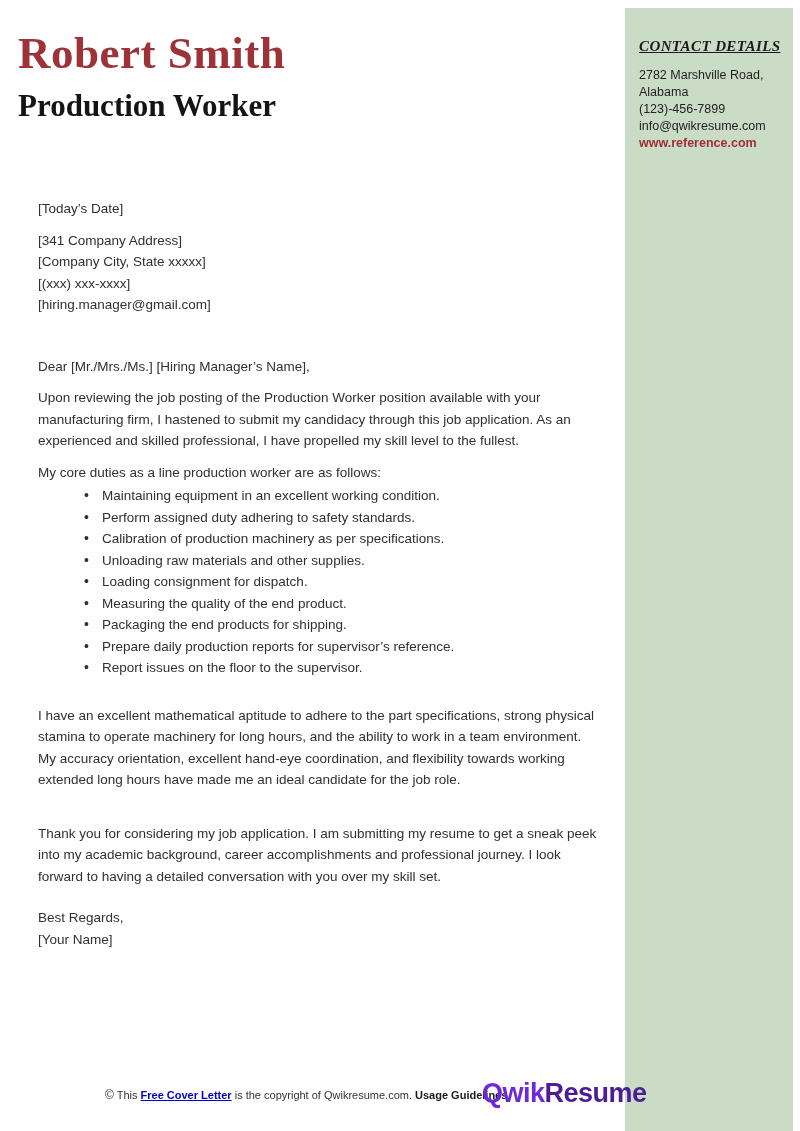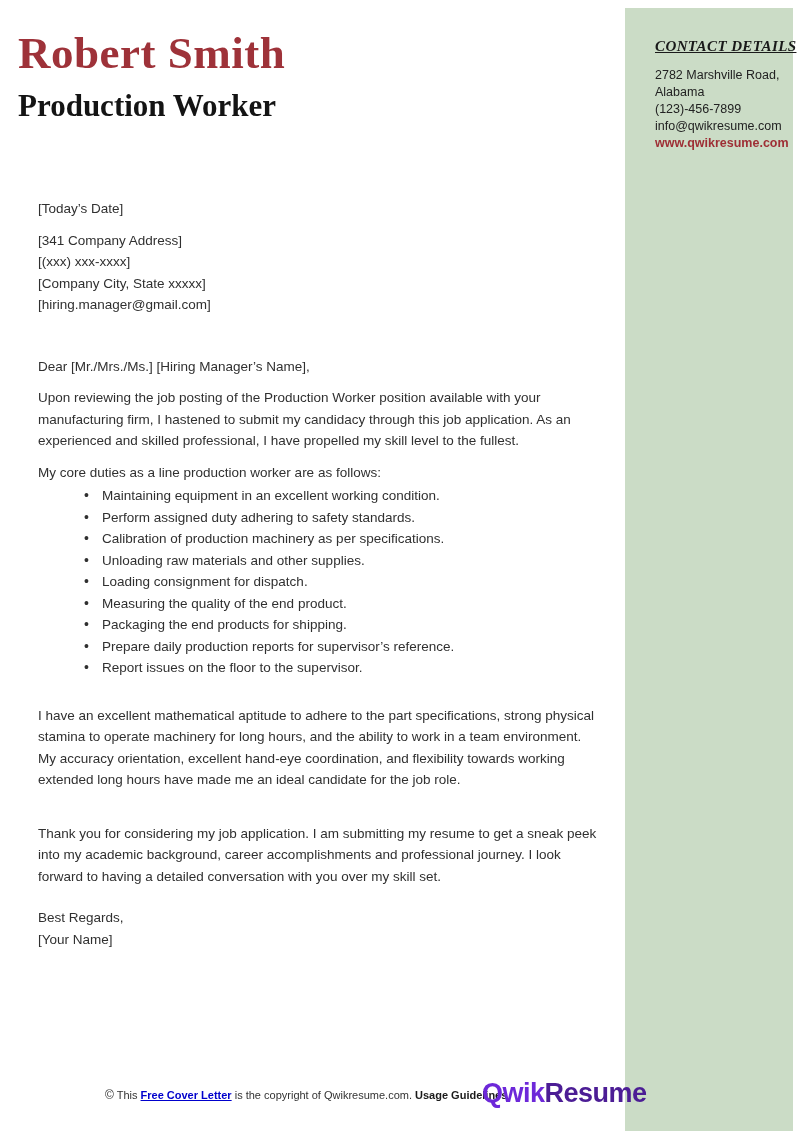--- a/index.html
+++ b/index.html
@@ -15,21 +15,21 @@
   }
 
   
   .sidebar {
     position: absolute;
     left: 625px;
     top: 8px;
     width: 168px;
     height: 1123px;
     background: #cbdcc6;
-    padding: 30px 12px 0 30px;
+    padding: 30px 12px 0 14px;
   }
   .sidebar-heading {
     font-family: "Liberation Serif", serif;
     font-weight: bold;
     font-style: italic;
     font-size: 15px;
     color: #1a1a1a;
     letter-spacing: 0.4px;
     text-decoration: underline;
     margin-bottom: 12px;
@@ -133,35 +133,35 @@
 <body>
 
 <div class="page">
 
   <aside class="sidebar">
     <div class="sidebar-heading">CONTACT DETAILS</div>
     <div class="sidebar-line">2782 Marshville Road,</div>
     <div class="sidebar-line">Alabama</div>
     <div class="sidebar-line">(123)-456-7899</div>
     <div class="sidebar-line">info@qwikresume.com</div>
-    <a href="#" class="sidebar-website">www.qwikresume.com</a>
+    <a href="#" class="sidebar-website">www.reference.com</a>
   </aside>
 
   <header class="header">
     <div class="name">Robert Smith</div>
     <div class="job-title">Production Worker</div>
   </header>
 
   <main class="letter">
     <div class="date-line">[Today’s Date]</div>
 
     <div class="addr-block">
       <div>[341 Company Address]</div>
+      <div>[Company City, State xxxxx]</div>
       <div>[(xxx) xxx-xxxx]</div>
-      <div>[Company City, State xxxxx]</div>
       <div>[hiring.manager@gmail.com]</div>
     </div>
 
     <div class="salutation">Dear [Mr./Mrs./Ms.] [Hiring Manager’s Name],</div>
 
     <p class="para">Upon reviewing the job posting of the Production Worker position available with your manufacturing firm, I hastened to submit my candidacy through this job application. As an experienced and skilled professional, I have propelled my skill level to the fullest.</p>
 
     <div class="duties-intro">My core duties as a line production worker are as follows:</div>
 
     <ul class="duties">

